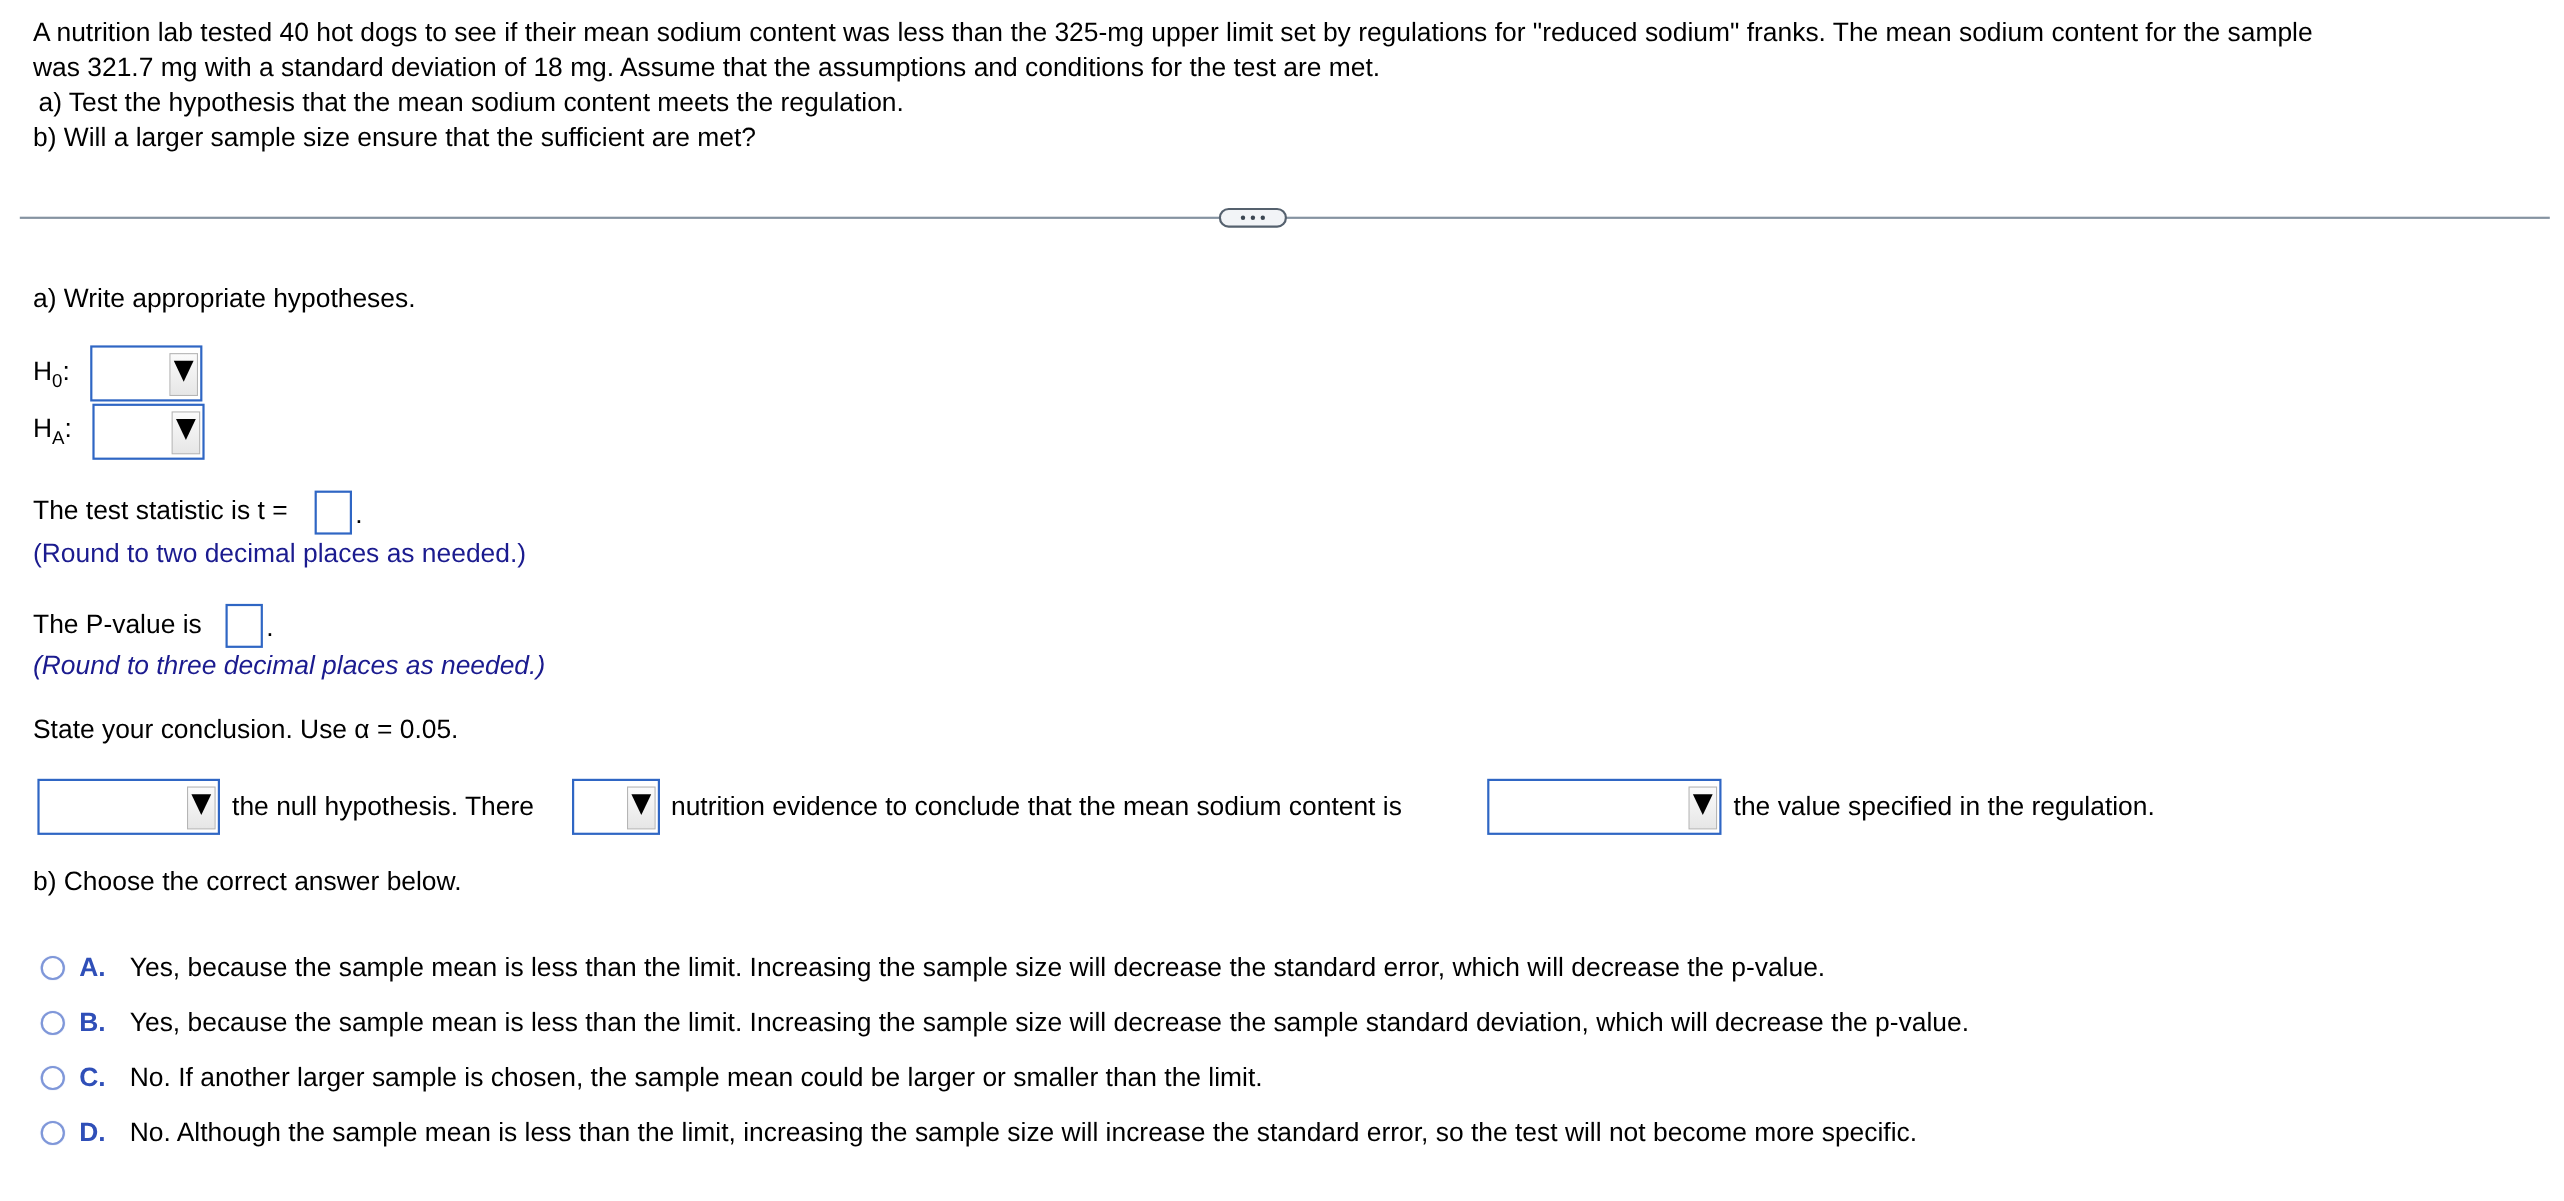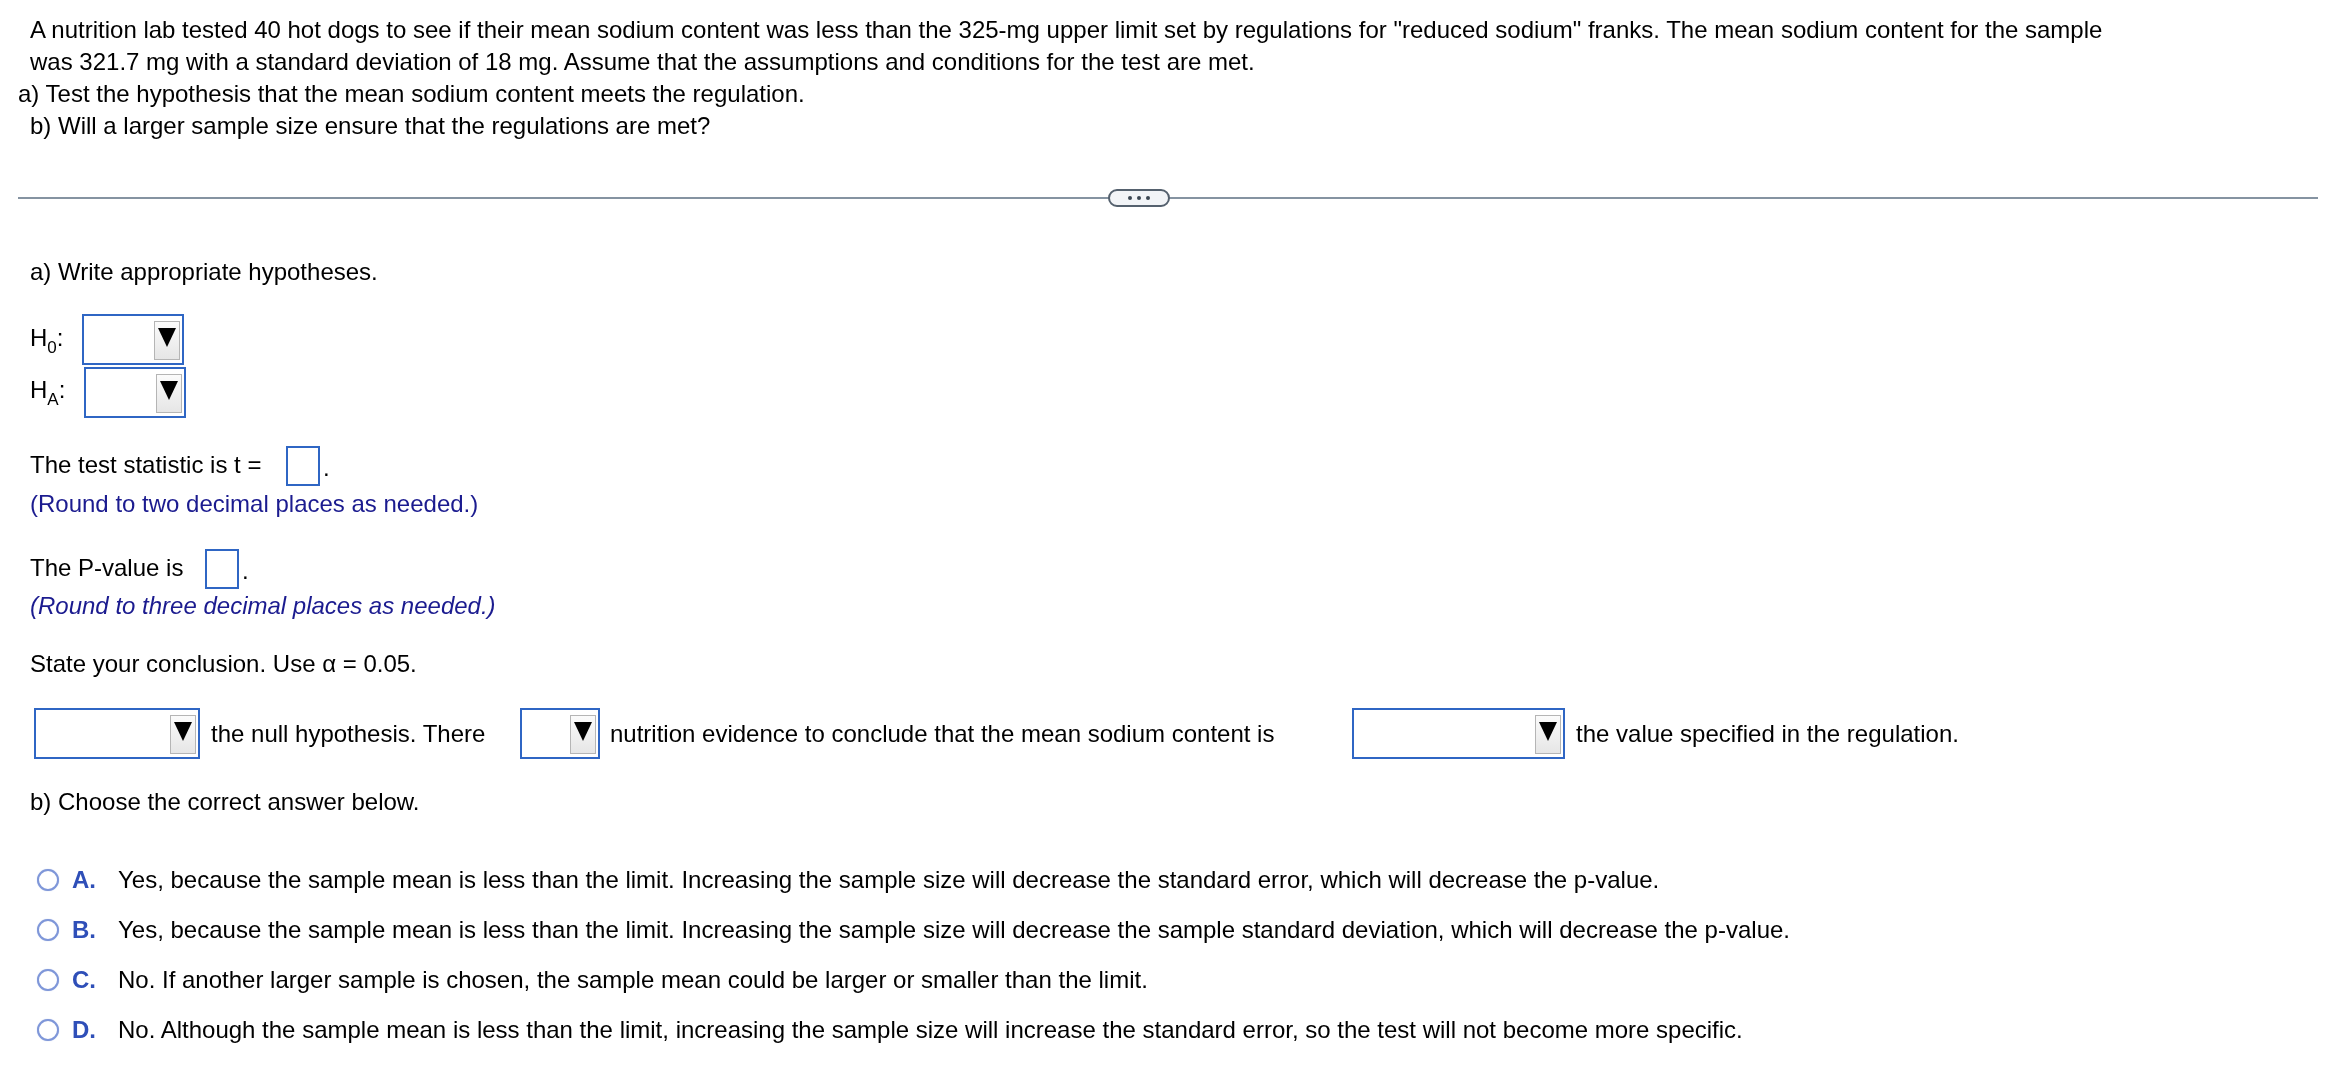--- a/index.html
+++ b/index.html
@@ -36,22 +36,22 @@
     border: 2px solid #7f97d9; box-sizing: border-box; background: #fff;
     box-shadow: 0 0 1px #aebde8;
   }
   .opt-letter { color: #2f4fb8; font-weight: bold; }
 </style>
 </head>
 <body>
 
 <div class="abs line" style="left:30px; top:14px;">A nutrition lab tested 40 hot dogs to see if their mean sodium content was less than the 325-mg upper limit set by regulations for "reduced sodium" franks. The mean sodium content for the sample</div>
 <div class="abs line" style="left:30px; top:46px;">was 321.7 mg with a standard deviation of 18 mg. Assume that the assumptions and conditions for the test are met.</div>
-<div class="abs line" style="left:18px; top:78px;">a) Test the hypothesis that the mean sodium content meets the regulation.</div>
-<div class="abs line" style="left:30px; top:110px;">b) Will a larger sample size ensure that the regulations are met?</div>
+<div class="abs line" style="left:35px; top:78px;">a) Test the hypothesis that the mean sodium content meets the regulation.</div>
+<div class="abs line" style="left:30px; top:110px;">b) Will a larger sample size ensure that the sufficient are met?</div>
 
 <div class="divider"></div>
 <div class="more-btn" title="">
   <span class="dot"></span>
   <span class="dot"></span>
   <span class="dot"></span>
 </div>
 
 <div class="abs line" style="left:30px; top:256px;">a) Write appropriate hypotheses.</div>
 

